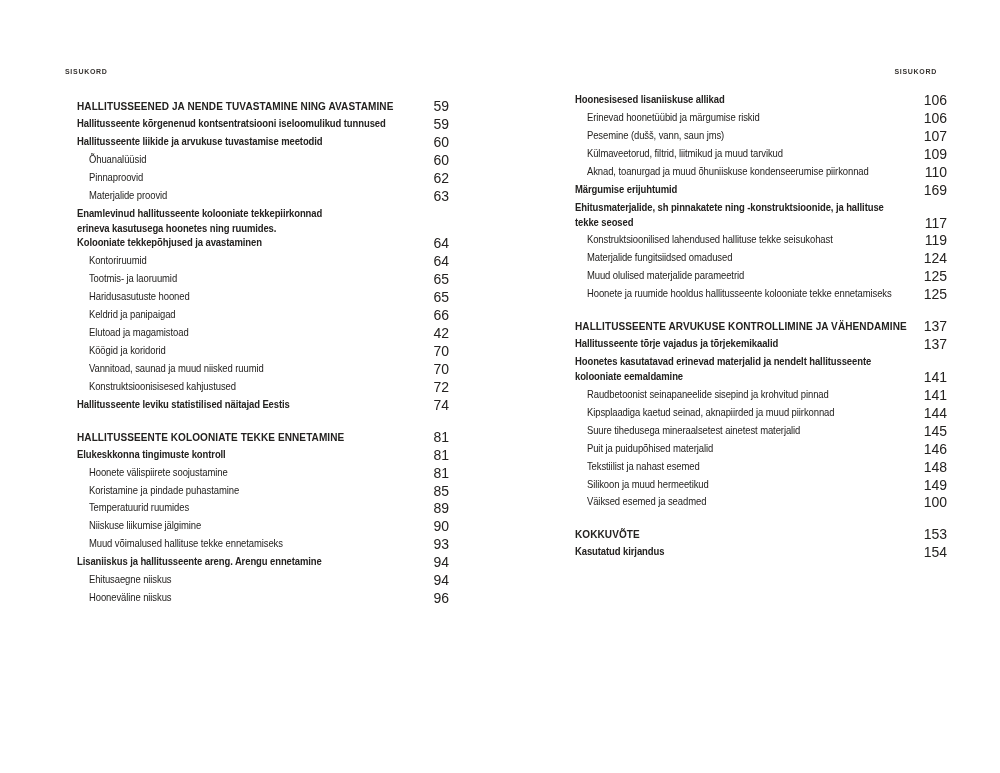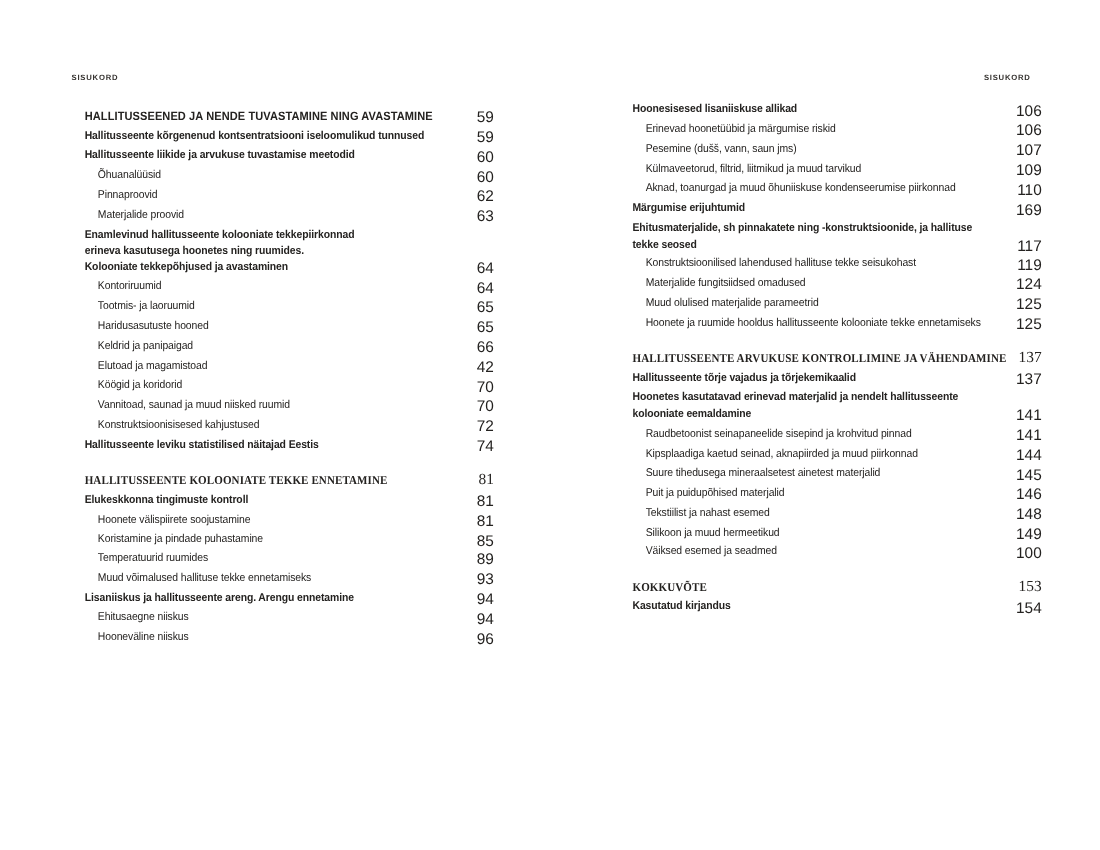--- a/index.html
+++ b/index.html
@@ -42,21 +42,21 @@
     letter-spacing:-.1px;
   }
   .row .num{
     position:absolute;right:0;bottom:0;
     font-size:14px;line-height:14.6px;
     font-weight:400;
   }
   .row.lvl1 .label{font-size:10.9px;font-weight:700;letter-spacing:.1px;}
   .row.lvl2 .label{font-weight:700;}
   .row.lvl3 .label{padding-left:13px;}
-  .row.section-start{margin-top:17px;font-family:Liberation Serif, serif;}
+  .row.section-start{margin-top:17px;}
 </style>
 </head>
 <body>
 
 <div class="page">
   <div class="runhead left">SISUKORD</div>
   <div class="runhead right">SISUKORD</div>
 
   <div class="col colleft">
 
@@ -140,20 +140,24 @@
       </div>
       <div class="row lvl3">
         <span class="label">Koristamine ja pindade puhastamine</span>
         <span class="num">85</span>
       </div>
       <div class="row lvl3">
         <span class="label">Temperatuurid ruumides</span>
         <span class="num">89</span>
       </div>
       <div class="row lvl3">
+        <span class="label">Niiskuse liikumise jälgimine</span>
+        <span class="num">90</span>
+      </div>
+      <div class="row lvl3">
         <span class="label">Muud võimalused hallituse tekke ennetamiseks</span>
         <span class="num">93</span>
       </div>
       <div class="row lvl2">
         <span class="label">Lisaniiskus ja hallitusseente areng. Arengu ennetamine</span>
         <span class="num">94</span>
       </div>
       <div class="row lvl3">
         <span class="label">Ehitusaegne niiskus</span>
         <span class="num">94</span>

